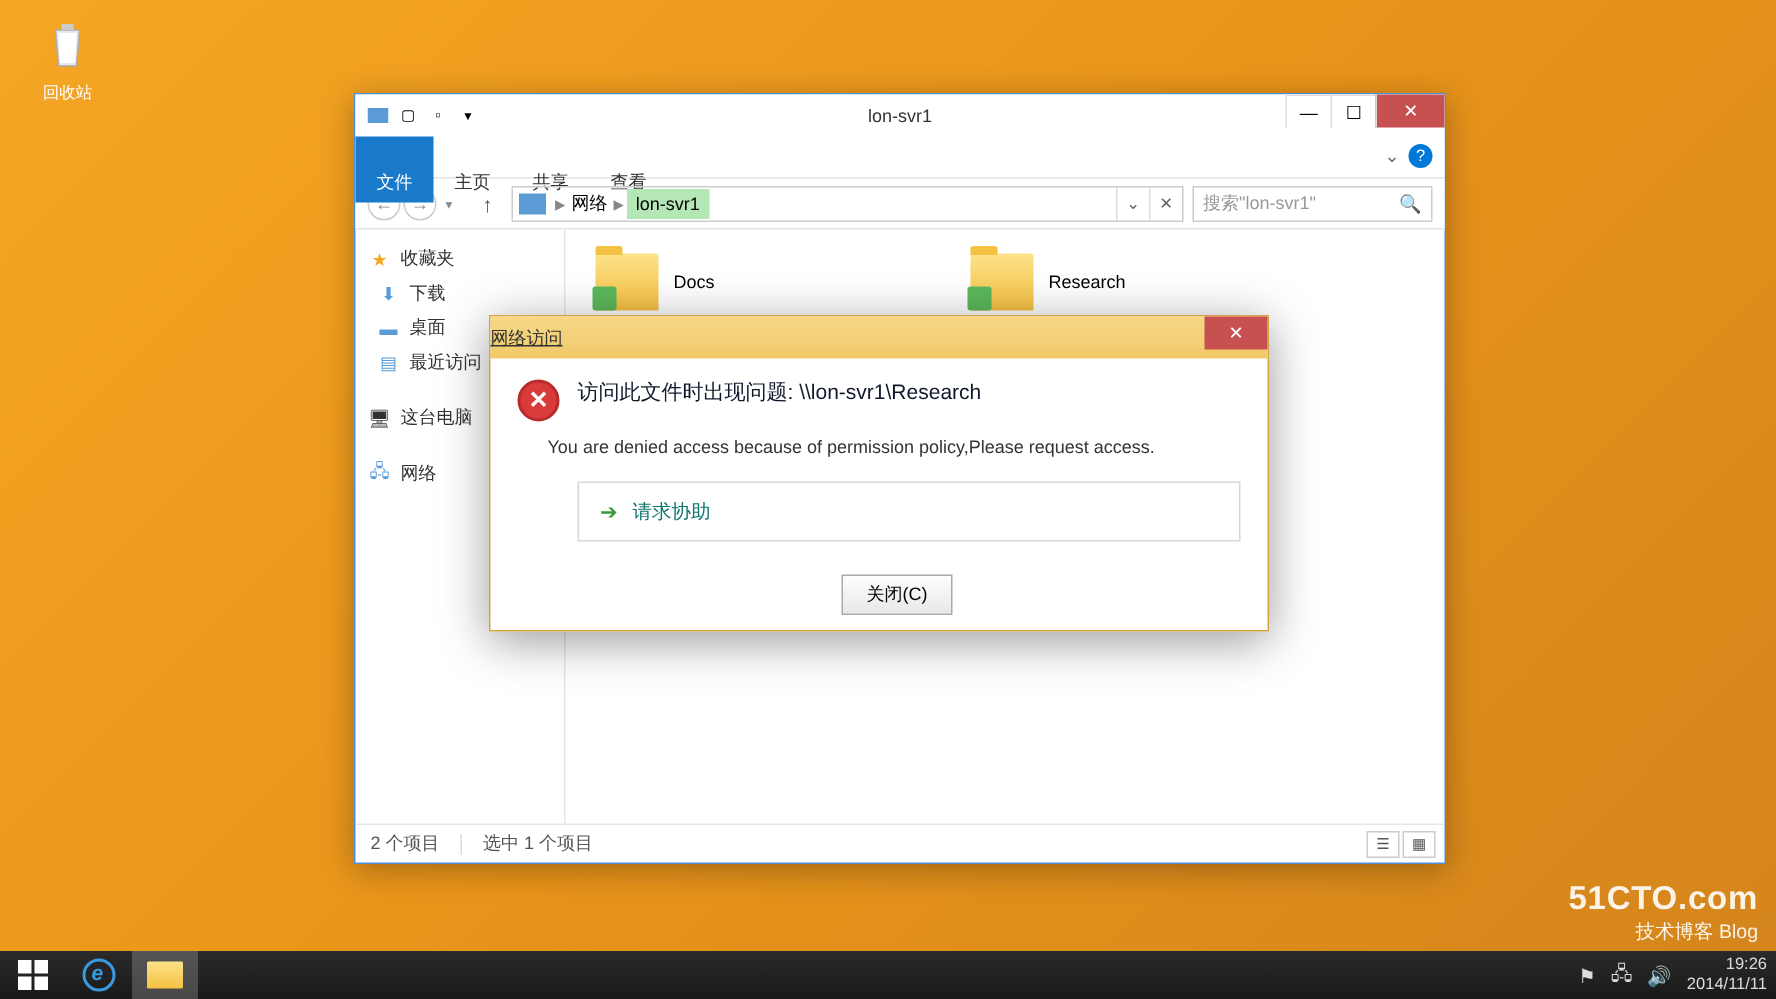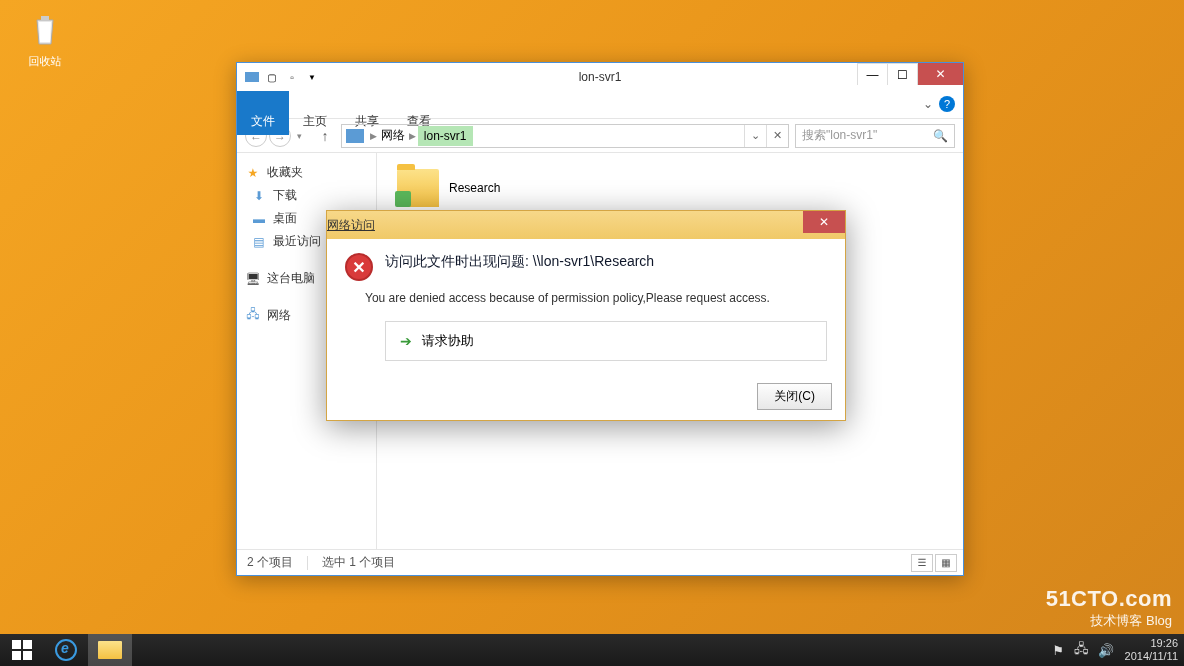--- a/index.html
+++ b/index.html
@@ -69,22 +69,22 @@
 .dialog { position: absolute; left: 326px; top: 210px; width: 520px; background: #fff; border: 1px solid #d4a544; box-shadow: 0 6px 30px rgba(0,0,0,0.4); }
 .dialog-titlebar { height: 28px; background: linear-gradient(#f7d889, #f0c968); display: flex; align-items: center; font-size: 12px; color: #333; position: relative; text-decoration: underline; }
 .dialog-close { position: absolute; right: 0; top: 0; width: 42px; height: 22px; background: #c75050; color: #fff; display: flex; align-items: center; justify-content: center; cursor: pointer; font-size: 12px; }
 .dialog-body { padding: 14px 18px 12px 18px; }
 .dialog-header { display: flex; align-items: flex-start; gap: 12px; margin-bottom: 10px; }
 .error-icon { width: 28px; height: 28px; border-radius: 50%; background: #d93b3b; display: flex; align-items: center; justify-content: center; color: #fff; font-weight: bold; font-size: 16px; flex-shrink: 0; border: 2px solid #b82c2c; }
 .dialog-title { color: #0f172a; font-size: 14px; margin-bottom: 10px; }
 .dialog-msg { font-size: 12px; color: #333; margin-bottom: 16px; margin-left: 20px; }
 .request-link { margin-left: 40px; border: 1px solid #d8d8d8; padding: 10px 14px; display: flex; align-items: center; gap: 10px; cursor: pointer; }
 .request-link .arrow { color: #3a9a3a; font-size: 14px; }
-.request-link .link-text { color: #000000; font-size: 13px; }
-.dialog-footer { padding: 10px 13px; display: flex; justify-content: flex-end; border-top: 0; margin-left: 24px; }
+.request-link .link-text { color: #0f766e; font-size: 13px; }
+.dialog-footer { padding: 10px 13px; display: flex; justify-content: center; border-top: 0; margin-left: 24px; }
 .dialog-btn { padding: 4px 16px; border: 1px solid #aaa; background: linear-gradient(#fdfdfd, #e8e8e8); font-size: 12px; cursor: pointer; }
 
 
 .taskbar { position: absolute; bottom: 0; left: 0; right: 0; height: 32px; background: linear-gradient(#2a2a2a, #1a1a1a); display: flex; align-items: stretch; }
 .start-btn { width: 44px; display: flex; align-items: center; justify-content: center; cursor: pointer; }
 .start-logo { width: 20px; height: 20px; display: grid; grid-template-columns: 1fr 1fr; grid-template-rows: 1fr 1fr; gap: 2px; }
 .start-logo div { background: #fff; }
 .task-item { width: 44px; display: flex; align-items: center; justify-content: center; cursor: pointer; }
 .task-item.active { background: rgba(255,255,255,0.2); }
 .ie-icon { width: 22px; height: 22px; border: 2px solid #3a9ae0; border-radius: 50%; position: relative; }
@@ -197,20 +197,26 @@
             <span class="sb-icon blue">🖧</span>
             <span>网络</span>
           </div>
       </div>
     </div>
     <div class="content">
       <div class="folder">
         <div class="folder-icon">
             <div class="share-badge"></div>
           </div>
+        <span>Docs</span>
+      </div>
+      <div class="folder">
+        <div class="folder-icon">
+            <div class="share-badge"></div>
+          </div>
         <span>Research</span>
       </div>
     </div>
   </div>
 
   <div class="statusbar">
     <span>2 个项目</span>
     <span class="sep"></span>
     <span>选中 1 个项目</span>
     <div class="view-toggles">

